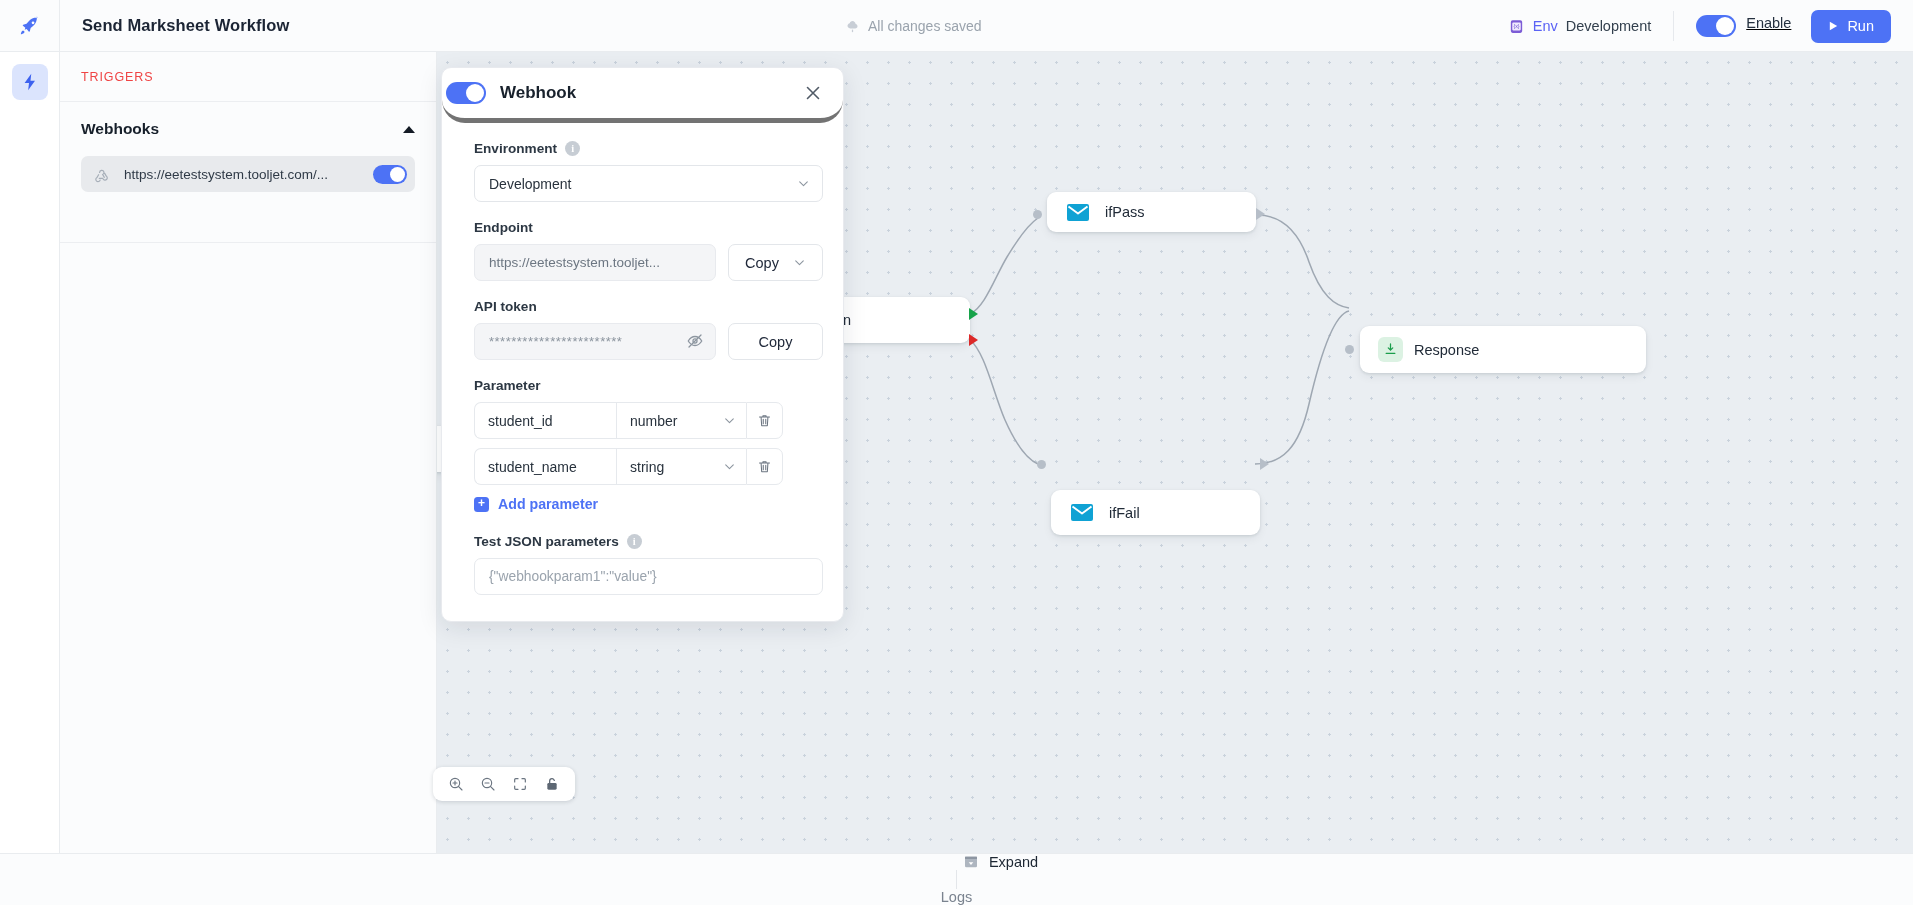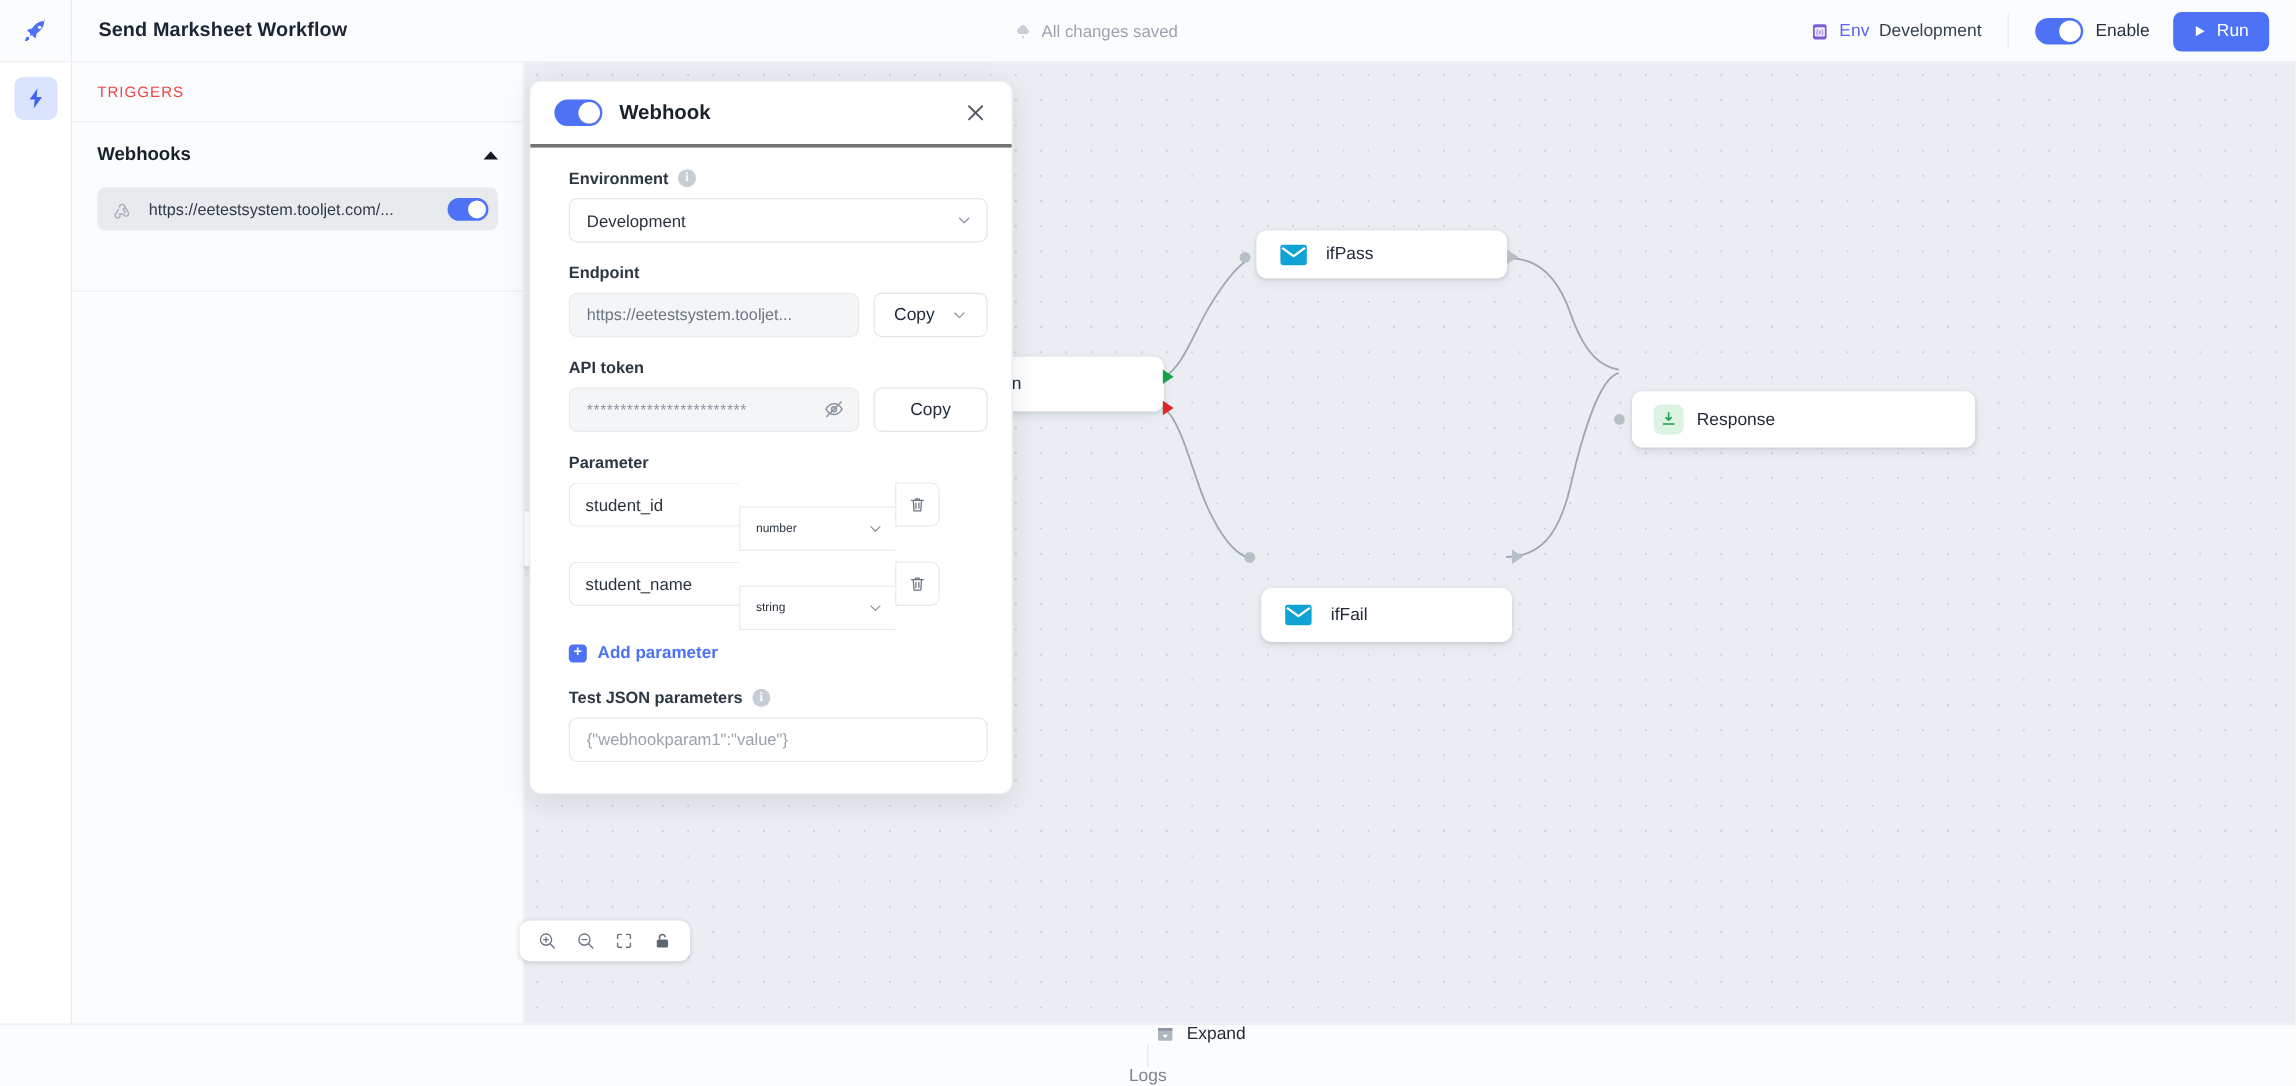--- a/index.html
+++ b/index.html
@@ -30,21 +30,21 @@
     font-size: 14px; color: #9aa3ad;
   }
   .topright {
     position: absolute; right: 0; top: 0; height: 52px;
     display: flex; align-items: center; gap: 0;
   }
   .env-group { display: flex; align-items: center; gap: 8px; padding-right: 22px; }
   .env-label { font-size: 14.5px; color: #5b63f5; font-weight: 500; }
   .env-value { font-size: 14.5px; color: #33404e; }
   .vdiv { width: 1px; height: 30px; background: #e6e9ed; }
-  .enable-group { display: flex; align-items: center; gap: 10px; padding: 0 20px 0 22px; }
+  .enable-group { display: flex; align-items: flex-start; gap: 10px; padding: 0 20px 0 22px; text-decoration: underline; }
   .enable-text { font-size: 14.5px; color: #24303f; }
   .run-btn {
     display: flex; align-items: center; gap: 8px;
     background: #4d72f5; color: #fff; border: none; border-radius: 7px;
     height: 33px; padding: 0 17px; font-size: 14.5px; font-weight: 500;
     margin-right: 22px; cursor: pointer;
     font-family: "Liberation Sans", sans-serif;
   }
 
   
@@ -122,21 +122,21 @@
 
   
   .panel {
     position: absolute; top: 67px; left: 441px; width: 403px;
     background: #fff; border-radius: 10px; border: 1px solid #e8eaee;
     box-shadow: 0 6px 24px rgba(18,28,45,.10);
     z-index: 30;
   }
   .panel-head {
     height: 55px; display: flex; align-items: center; gap: 14px;
-    padding: 0 18px 0 20px; border-bottom: 3px solid #737373;
+    padding: 0 18px 0 4px; border-bottom: 5px solid #737373; border-radius: 23px;
   }
   .panel-title { flex: 1; font-size: 17px; font-weight: 600; color: #18212c; }
   .close-x { width: 24px; height: 24px; display:flex; align-items:center; justify-content:center; cursor: pointer; }
   .panel-body { padding: 18px 20px 26px 32px; }
   .field-label {
     display: flex; align-items: center; gap: 8px;
     font-size: 13.6px; font-weight: 700; color: #2c3743; margin-bottom: 9px;
   }
   .info-i {
     width: 15px; height: 15px; border-radius: 50%; background: #c7cdd4; color: #fff;
@@ -165,21 +165,21 @@
   .token-stars { letter-spacing: .5px; color: #8b949e; font-size: 13px; }
   .eye-off { position: absolute; right: 12px; top: 9px; cursor: pointer; }
   .param-row { display: flex; margin-bottom: 9px; }
   .param-name {
     width: 142px; height: 37px; border: 1px solid #e6e9ed; border-right: none;
     border-radius: 7px 0 0 7px; background: #fff; display: flex; align-items: center;
     padding-left: 13px; font-size: 14px; color: #28323d;
   }
   .param-type {
     width: 130px; height: 37px; border: 1px solid #e6e9ed; border-right: none; background: #fff;
-    display: flex; align-items: center; padding: 0 10px 0 13px; font-size: 10px; color: #28323d; cursor: pointer; margin-top: 20px;
+    display: flex; align-items: center; padding: 0 10px 0 13px; font-size: 14px; color: #28323d; cursor: pointer;
   }
   .param-type .val { flex: 1; }
   .param-del {
     width: 37px; height: 37px; border: 1px solid #e6e9ed; border-radius: 0 7px 7px 0;
     background: #fff; display: flex; align-items: center; justify-content: center; cursor: pointer;
   }
   .add-param {
     display: flex; align-items: center; gap: 9px; margin-top: 11px;
     color: #4d72f5; font-size: 14.2px; font-weight: 600; cursor: pointer;
   }

